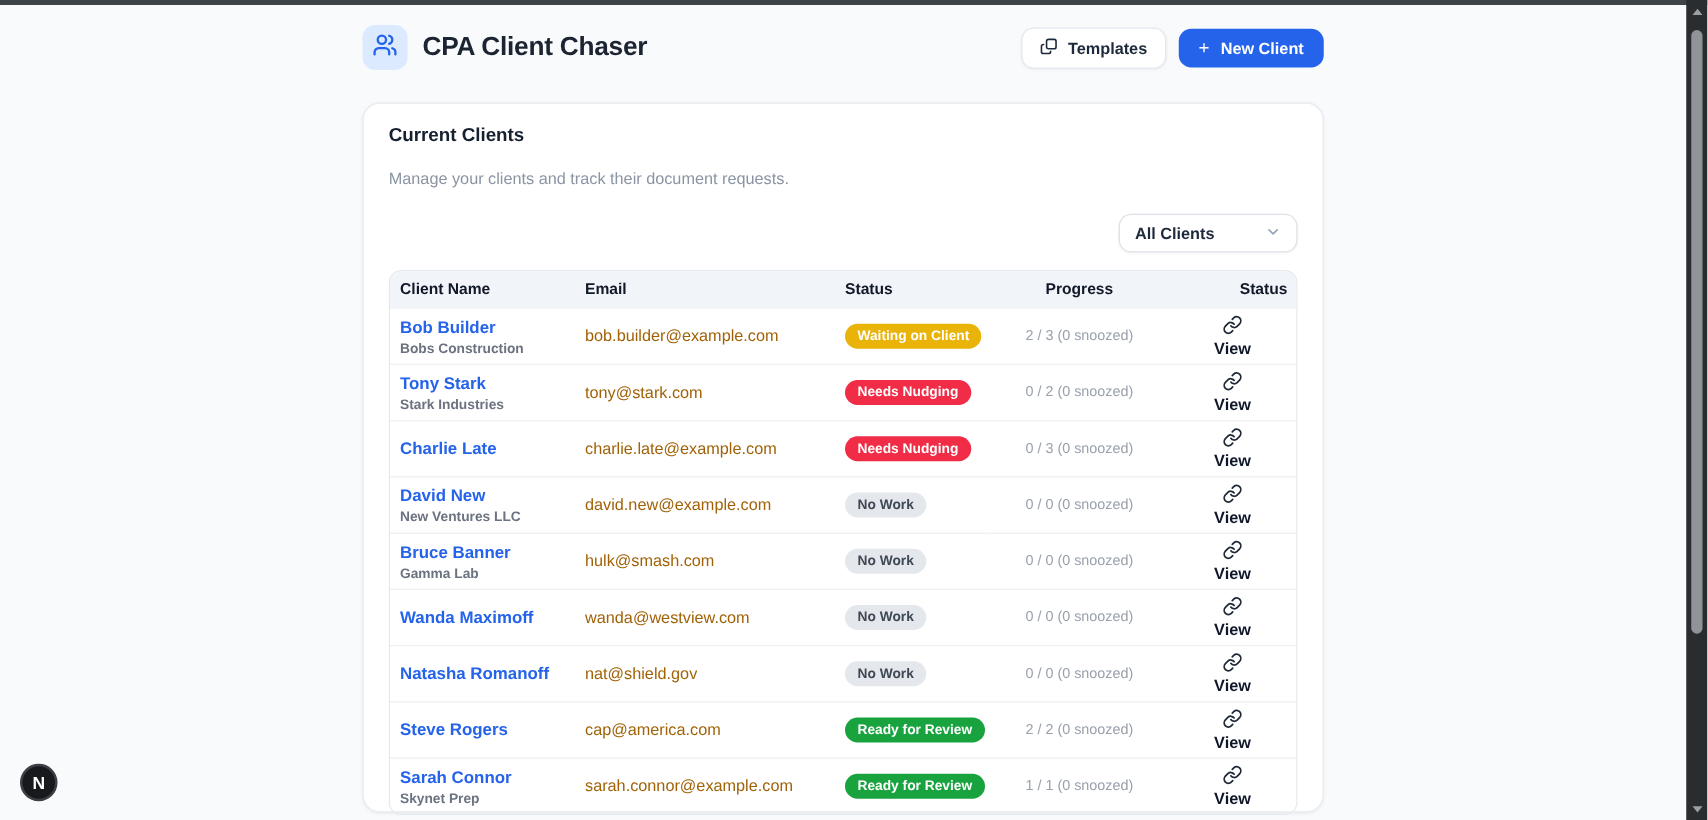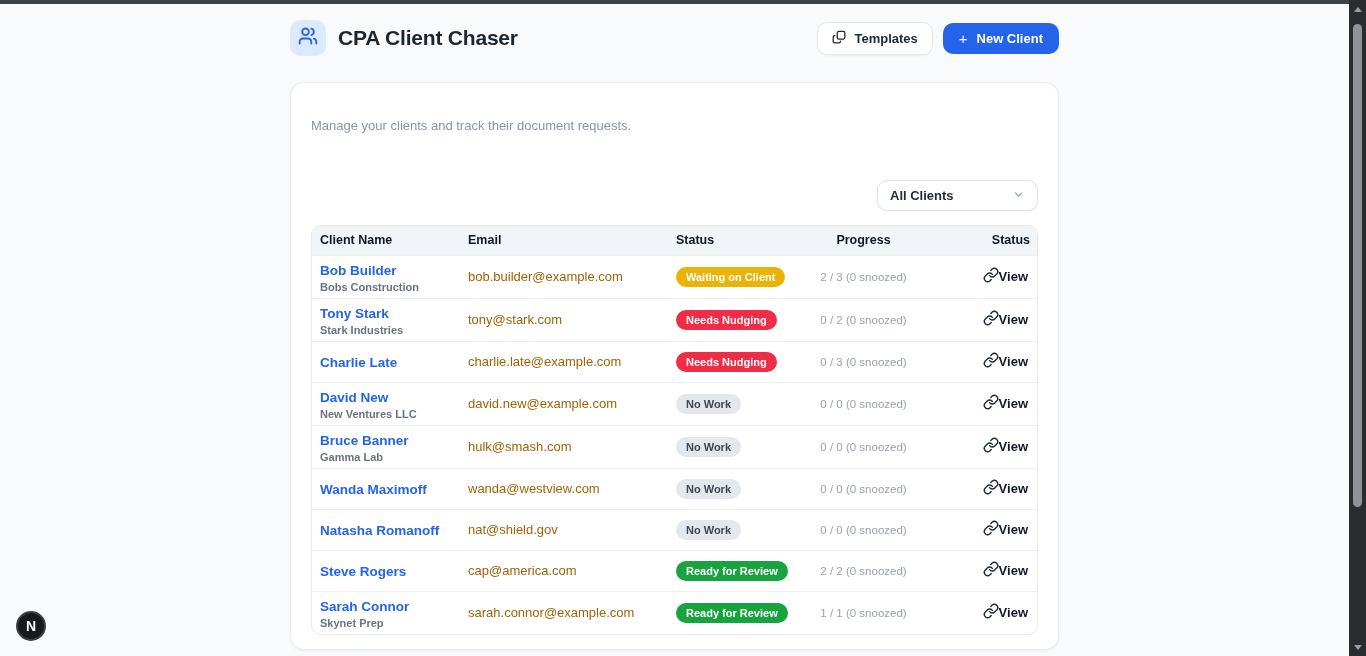--- a/index.html
+++ b/index.html
@@ -44,38 +44,38 @@
   
   .card {
     margin-top:26px; height:568px; background:#fff; border:1px solid #e8ebf0; border-radius:14px;
     box-shadow:0 1px 3px rgba(16,24,40,.06); padding:17px 20px;
   }
   .card-title { font-size:15px; font-weight:700; color:#16202e; }
   .card-subtitle { font-size:13px; color:#8a94a3; margin-top:18px; }
 
   .filter-row { display:flex; justify-content:flex-end; margin-top:21px; }
   .select-box {
-    width:161px; height:31px; background:#fff; border:1px solid #dde2e8; border-radius:10px;
+    width:143px; height:31px; background:#fff; border:1px solid #dde2e8; border-radius:10px;
     display:flex; align-items:center; justify-content:space-between; padding:0 12px;
-    font-size:13px; font-weight:600; color:#1e293b; box-shadow:0 1px 2px rgba(16,24,40,.04); cursor:pointer;margin-top:26px;
+    font-size:13px; font-weight:600; color:#1e293b; box-shadow:0 1px 2px rgba(16,24,40,.04); cursor:pointer;
   }
 
   
   .table-wrap { margin-top:14px; border:1px solid #e5e9ee; border-radius:10px; overflow:hidden; }
   table { width:100%; border-collapse:collapse; table-layout:fixed; }
   thead th { background:#f1f4f8; height:29px; font-size:12.5px; font-weight:700; color:#111827; text-align:left; padding:0 8px; }
   th.c-progress { text-align:center; }
   th.c-actions { text-align:right; }
   tbody td { border-top:1px solid #eceff3; padding:5px 8px; vertical-align:middle; height:41px; }
   .client-name { color:#2563eb; font-size:13.5px; font-weight:700; text-decoration:none; display:inline-block; cursor:pointer; }
   .client-company { font-size:11px; font-weight:700; color:#6b7280; margin-top:2px; }
   td.c-email { font-size:13px; color:#a16207; }
   .badge { display:inline-block; padding:4px 10px; border-radius:999px; font-size:11px; font-weight:700; white-space:nowrap; }
   td.c-progress { text-align:center; font-size:11.5px; color:#9aa1ac; }
-  .actions-inner { display:flex; align-items:center; justify-content:flex-end; padding-right:2px; }
+  .actions-inner { display:flex; align-items:center; justify-content:flex-end; padding-right:2px;flex-direction:column; }
   .link-btn { background:none; border:none; padding:0; cursor:pointer; display:flex; align-items:center; }
   .view-btn { background:none; border:none; font-family:inherit; font-size:13px; font-weight:700; color:#0f172a; cursor:pointer; padding:0; }
 
   
   .dev-badge {
     position:absolute; left:16px; bottom:15px; width:30px; height:30px; border-radius:50%;
     background:#17191c; border:2px solid #3c4044; color:#fff; display:flex; align-items:center; justify-content:center;
     font-size:14px; font-weight:600; cursor:pointer; z-index:7;
   }
 </style>
@@ -112,20 +112,21 @@
           <span>Templates</span>
         </button>
         <button class="btn-new-client">
           <span class="plus-glyph">+</span>
           <span>New Client</span>
         </button>
       </div>
     </div>
 
     <div class="card">
+      <div class="card-title">Current Clients</div>
       <div class="card-subtitle">Manage your clients and track their document requests.</div>
 
       <div class="filter-row">
         <div class="select-box">
           <span>All Clients</span>
           <span>
             <svg width="13" height="13" viewBox="0 0 24 24" fill="none" stroke="#94a3b8" stroke-width="2.4" stroke-linecap="round" stroke-linejoin="round">
               <path d="m6 9 6 6 6-6"></path>
             </svg>
           </span>

